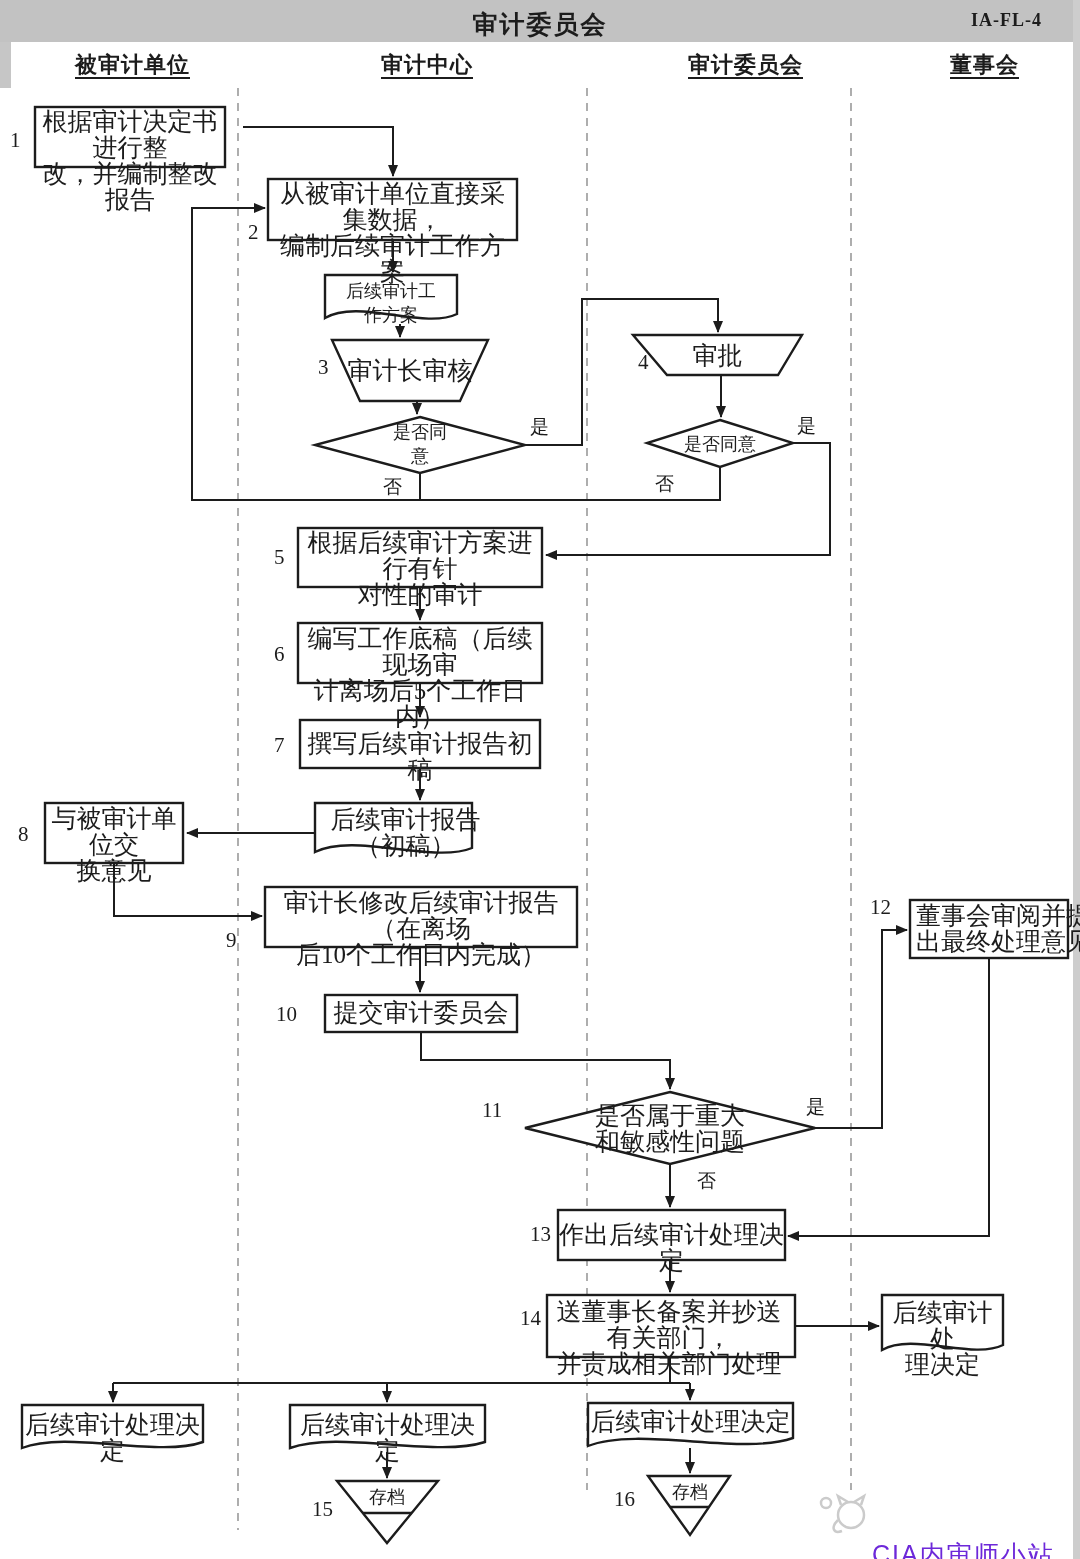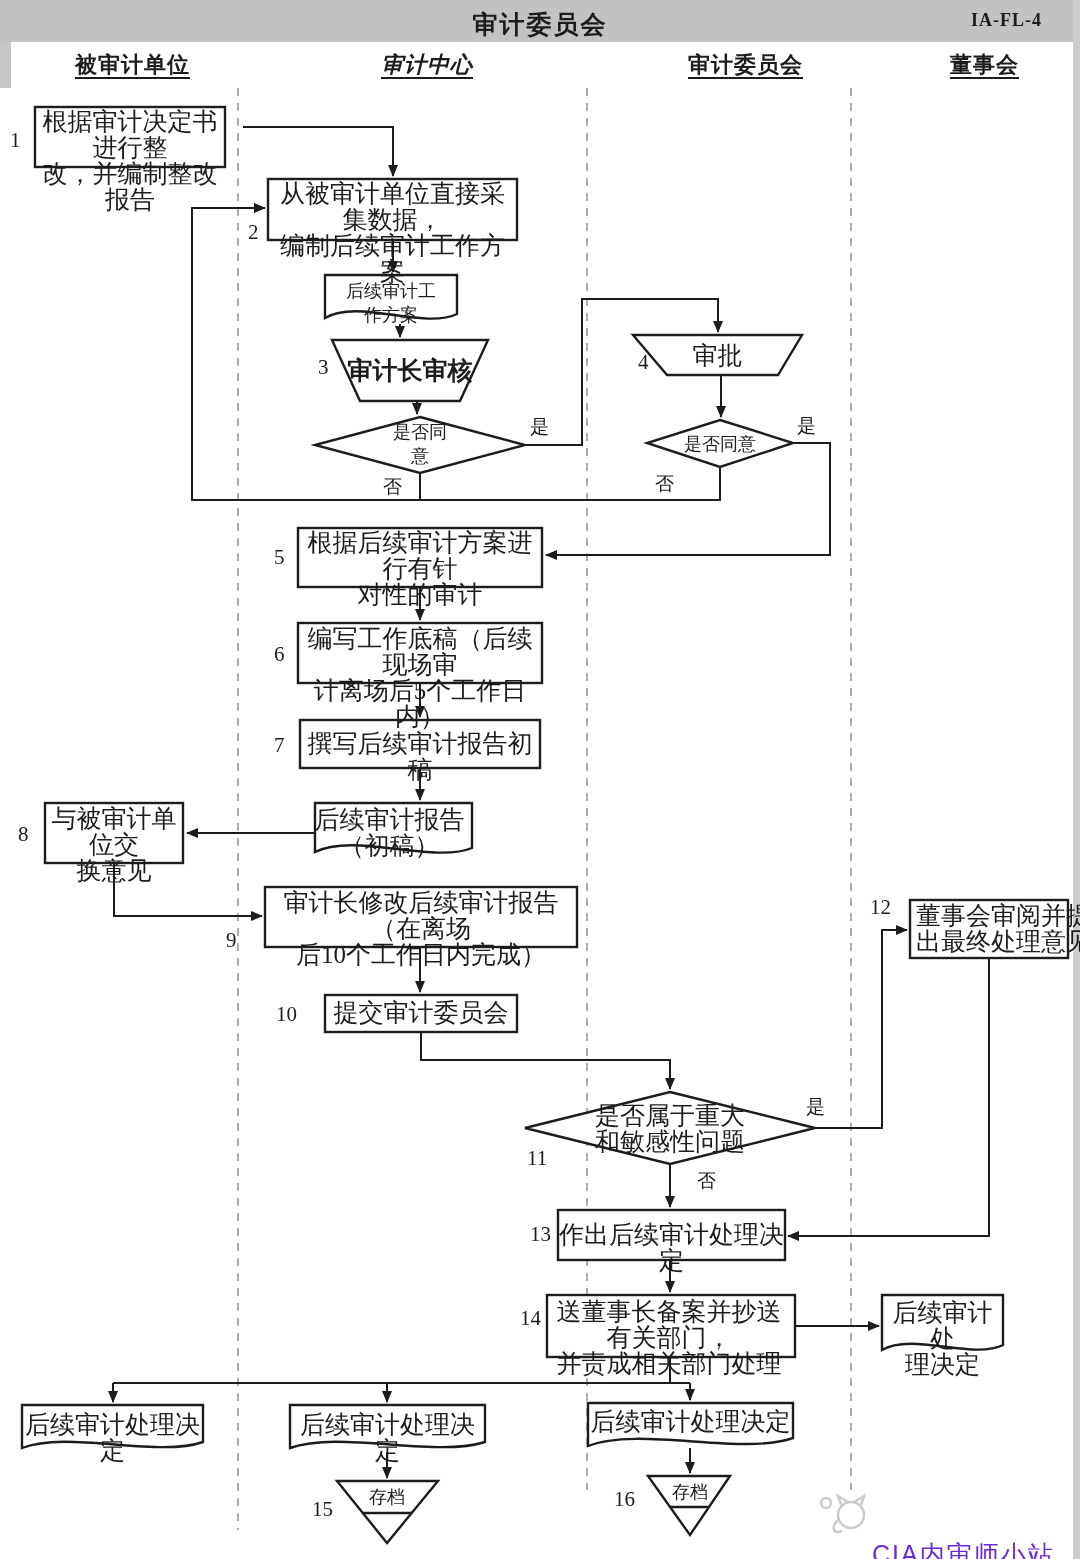--- a/index.html
+++ b/index.html
@@ -25,21 +25,21 @@
 
 <div id="stage">
 
   <div class="hdr-bar"></div>
   <div class="hdr-title">审计委员会</div>
   <div class="hdr-code">IA-FL-4</div>
   <div class="edge-strip-r"></div>
   <div class="edge-notch-l"></div>
 
   <div class="lane-hd" style="left:55px;width:155px;">被审计单位</div>
-  <div class="lane-hd" style="left:352px;width:150px;font-style:italic;">审计中心</div>
+  <div class="lane-hd" style="left:352px;width:150px;">审计中心</div>
   <div class="lane-hd" style="left:668px;width:155px;">审计委员会</div>
   <div class="lane-hd" style="left:932px;width:105px;">董事会</div>
 
   <svg width="1080" height="1559" viewBox="0 0 1080 1559">
     <defs>
       <marker id="arr" markerUnits="userSpaceOnUse" markerWidth="14" markerHeight="12" refX="11" refY="5" orient="auto">
         <path d="M0,0 L12,5 L0,10 Z" fill="#1c1c1c"></path>
       </marker>
     </defs>
 
@@ -117,31 +117,31 @@
       <circle cx="826" cy="1503" r="5"></circle>
     </g>
   </svg>
 
   <div class="txt" style="left:35px;top:109px;width:190px;">根据审计决定书进行整
 改，并编制整改报告</div>
   <div class="txt" style="left:268px;top:181px;width:249px;">从被审计单位直接采集数据，
 编制后续审计工作方案</div>
   <div class="txt" style="left:325px;top:279px;width:132px;font-size:18px;line-height:24px;">后续审计工
 作方案</div>
-  <div class="txt" style="left:332px;top:358px;width:156px;font-weight:bold;">审计长审核</div>
+  <div class="txt" style="left:332px;top:358px;width:156px;">审计长审核</div>
   <div class="txt" style="left:315px;top:420px;width:210px;font-size:18px;line-height:24px;">是否同
 意</div>
   <div class="txt" style="left:633px;top:343px;width:169px;">审批</div>
   <div class="txt" style="left:647px;top:431px;width:146px;font-size:18px;">是否同意</div>
   <div class="txt" style="left:298px;top:530px;width:244px;">根据后续审计方案进行有针
 对性的审计</div>
   <div class="txt" style="left:298px;top:626px;width:244px;">编写工作底稿（后续现场审
 计离场后5个工作日内）</div>
   <div class="txt" style="left:300px;top:731px;width:240px;">撰写后续审计报告初稿</div>
-  <div class="txt" style="left:311px;top:807px;width:157px;">后续审计报告
+  <div class="txt" style="left:327px;top:807px;width:157px;">后续审计报告
 （初稿）</div>
   <div class="txt" style="left:45px;top:806px;width:138px;">与被审计单位交
 换意见</div>
   <div class="txt" style="left:265px;top:890px;width:312px;">审计长修改后续审计报告（在离场
 后10个工作日内完成）</div>
   <div class="txt" style="left:325px;top:1000px;width:192px;">提交审计委员会</div>
   <div class="txt" style="left:525px;top:1103px;width:290px;">是否属于重大
 和敏感性问题</div>
   <div class="txt" style="left:910px;top:903px;width:187px;">董事会审阅并提
 出最终处理意见</div>
@@ -159,21 +159,21 @@
   <div class="num" style="left:10px;top:128px;">1</div>
   <div class="num" style="left:248px;top:220px;">2</div>
   <div class="num" style="left:318px;top:355px;">3</div>
   <div class="num" style="left:638px;top:350px;">4</div>
   <div class="num" style="left:274px;top:545px;">5</div>
   <div class="num" style="left:274px;top:642px;">6</div>
   <div class="num" style="left:274px;top:733px;">7</div>
   <div class="num" style="left:18px;top:822px;">8</div>
   <div class="num" style="left:226px;top:928px;">9</div>
   <div class="num" style="left:276px;top:1002px;">10</div>
-  <div class="num" style="left:527px;top:1098px;margin-top:48px;">11</div>
+  <div class="num" style="left:482px;top:1098px;">11</div>
   <div class="num" style="left:870px;top:895px;">12</div>
   <div class="num" style="left:530px;top:1222px;">13</div>
   <div class="num" style="left:520px;top:1306px;">14</div>
   <div class="num" style="left:312px;top:1497px;">15</div>
   <div class="num" style="left:614px;top:1487px;">16</div>
 
   <div class="elab" style="left:530px;top:414px;">是</div>
   <div class="elab" style="left:383px;top:474px;">否</div>
   <div class="elab" style="left:797px;top:413px;">是</div>
   <div class="elab" style="left:655px;top:471px;">否</div>

